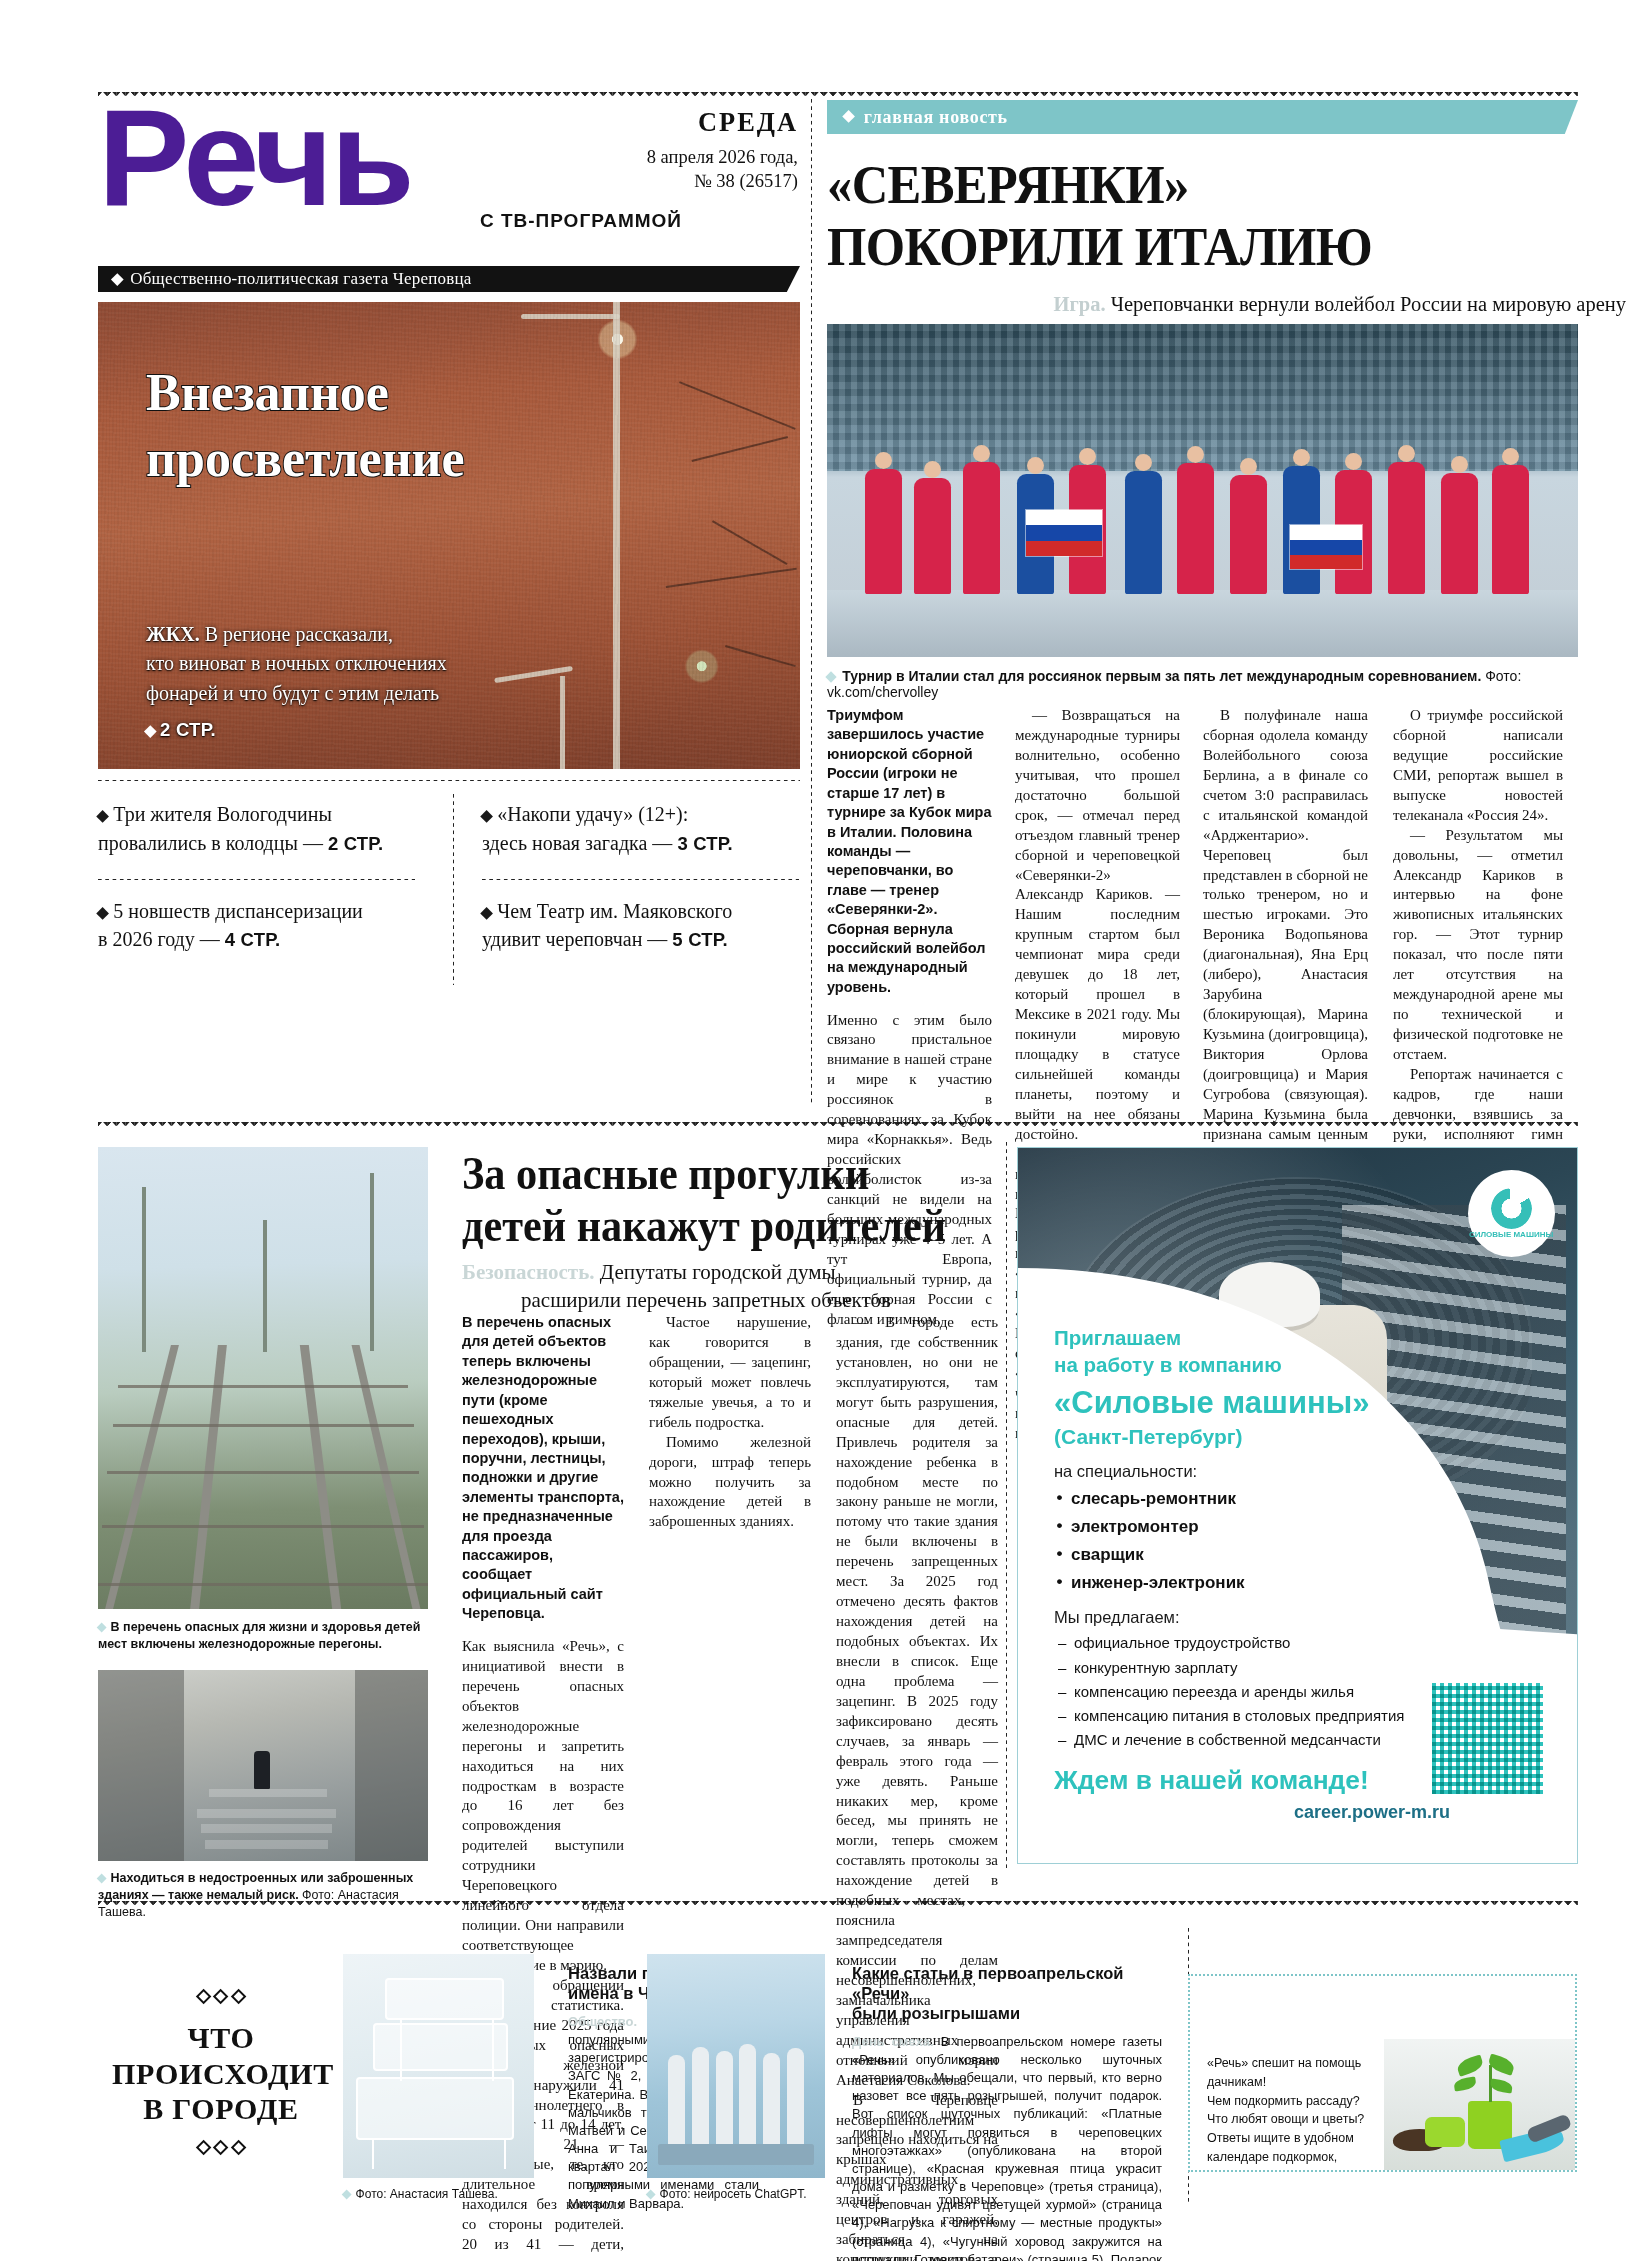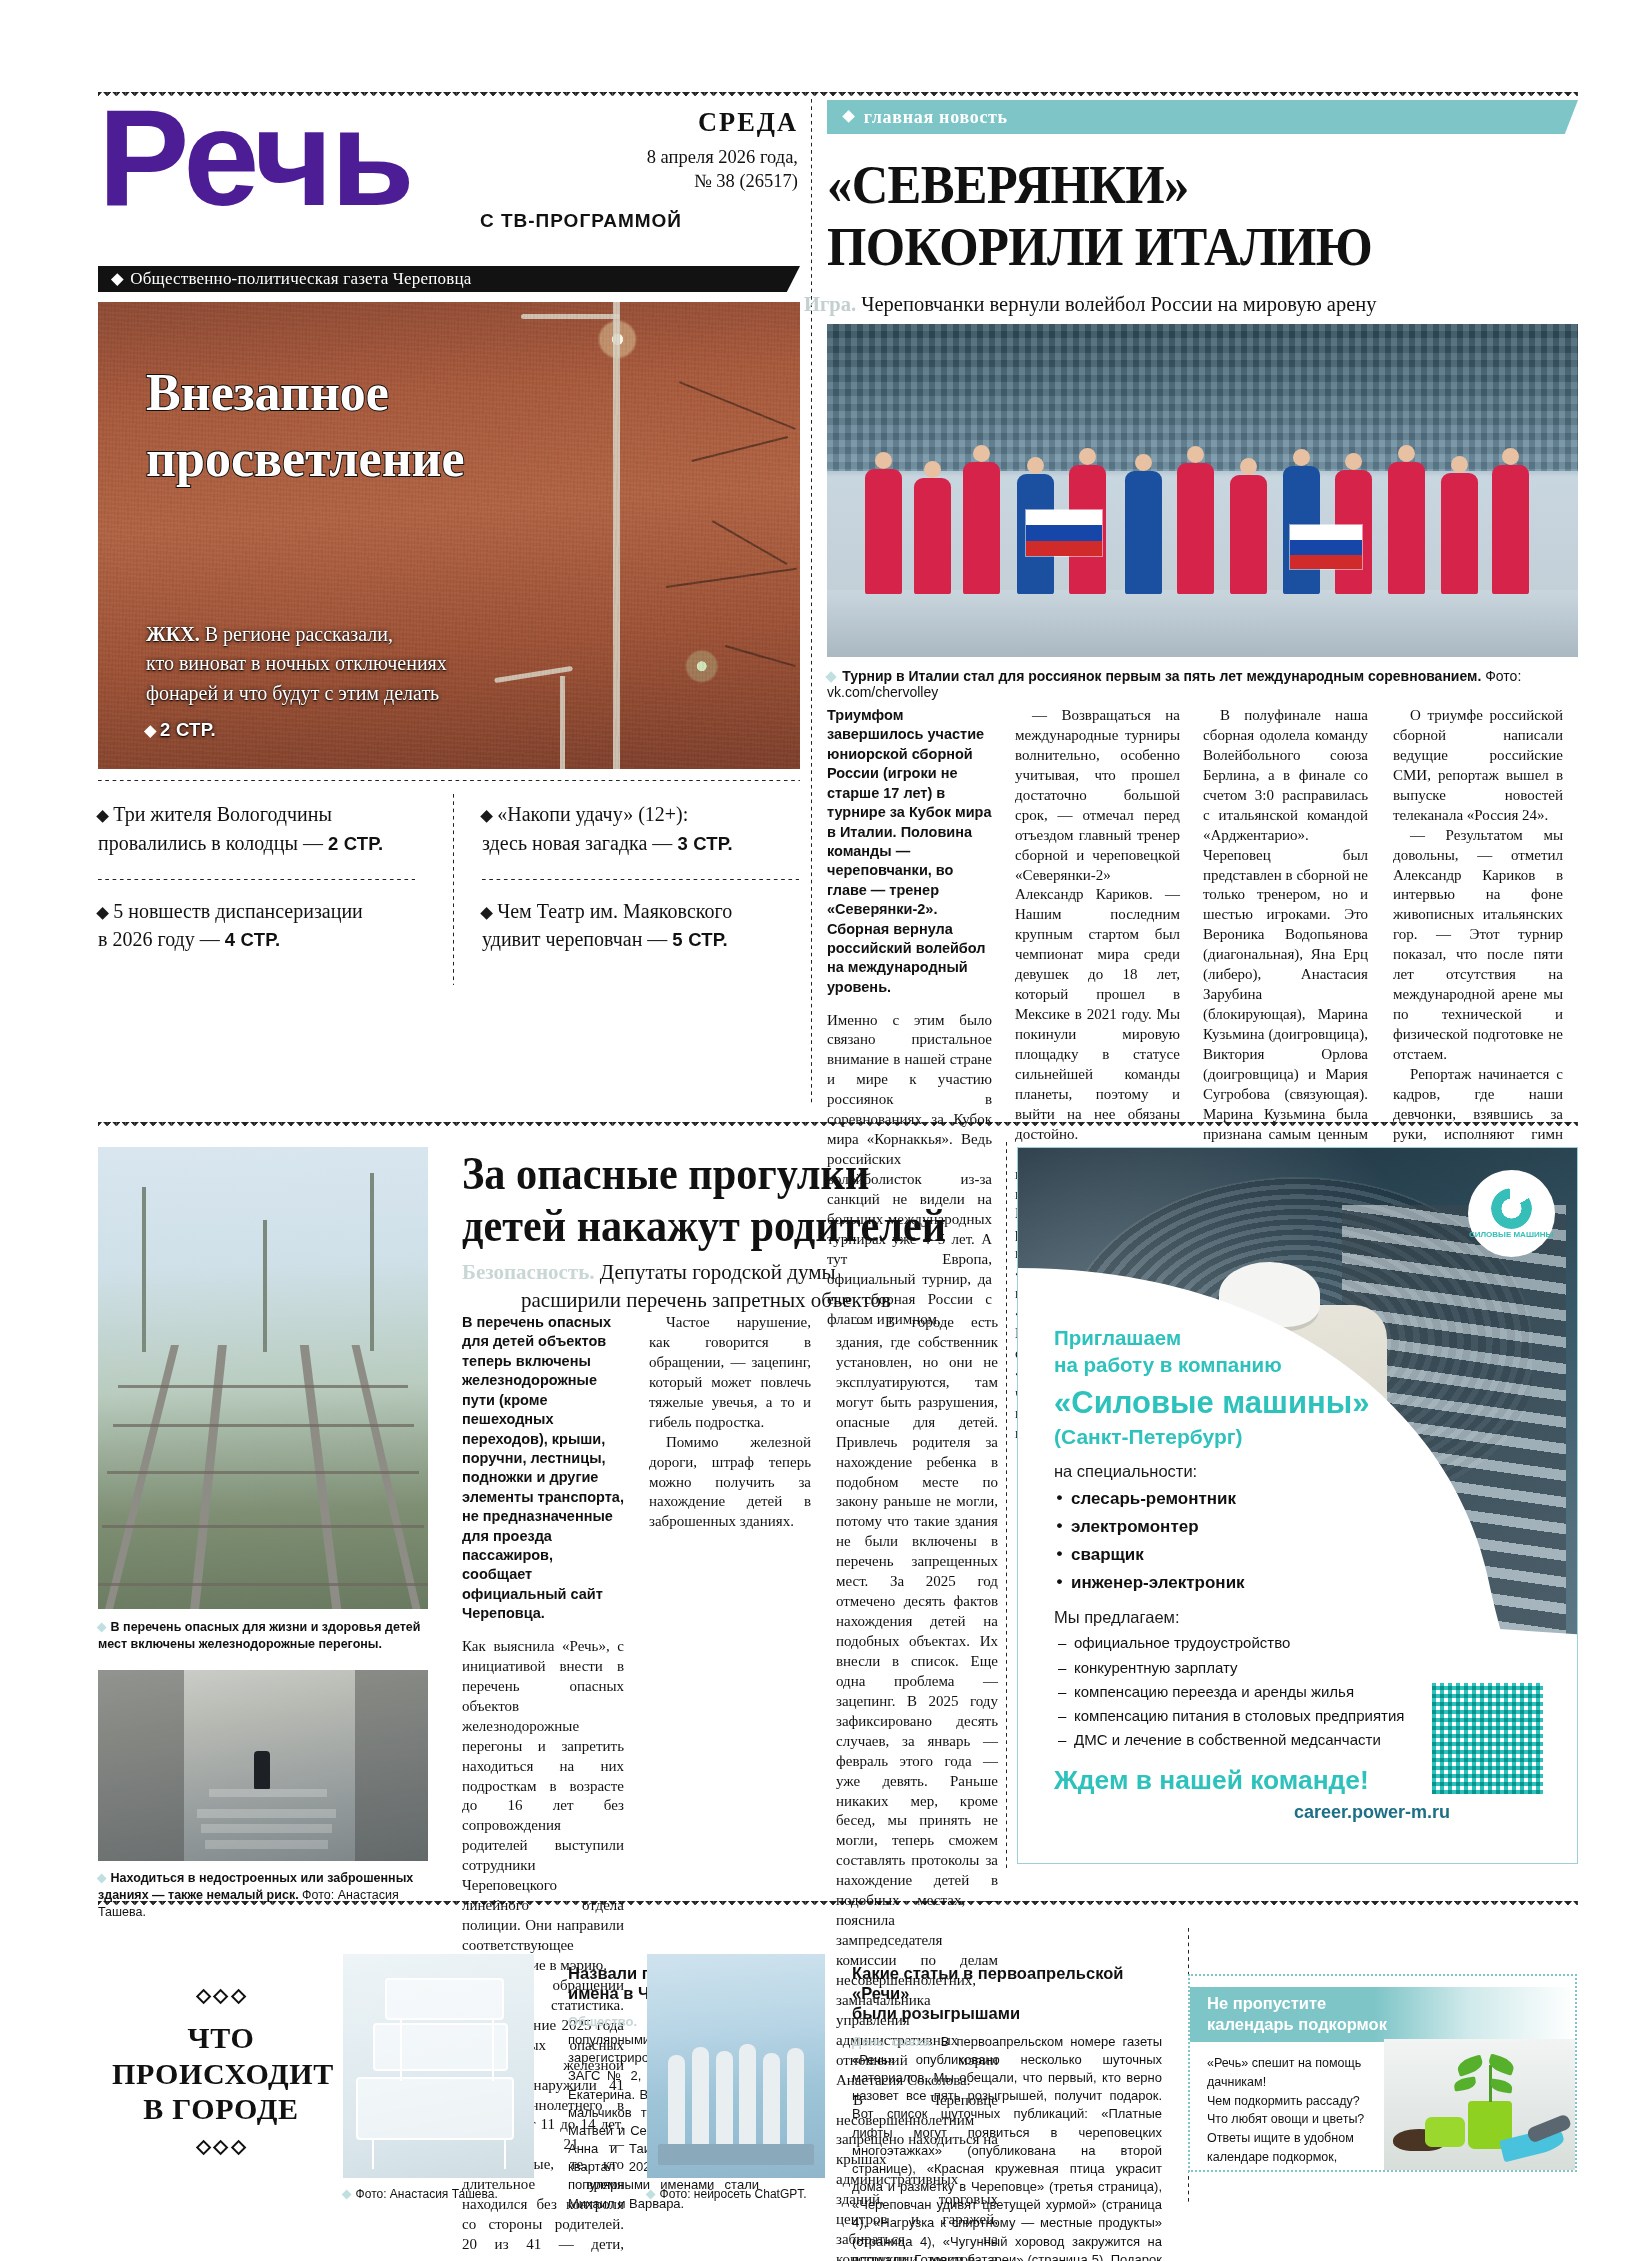--- a/index.html
+++ b/index.html
@@ -134,22 +134,22 @@
   }
   .lede-hl {
     position:absolute; left:827px; width:753px;
     font-family:"Liberation Serif", serif; font-weight:700;
     font-size:55px; line-height:1.04; letter-spacing:-0.7px; color:#111;
     transform: scaleX(.92); transform-origin: left center;
   }
   .lede-hl.l1 { top:156px; }
   .lede-hl.l2 { top:218px; }
   .lede-sub {
-    position:absolute; left:804px; top:293px; width:753px;
-    font-family:"Liberation Serif", serif; font-size:20.5px; color:#111;
+    position:absolute; left:873px; top:293px; width:753px;
+    font-family:"Liberation Serif", serif; font-size:20.5px; color:#111;text-align:right;
   }
   .lede-sub .sec { color:#c3cfd0; font-weight:700; }
 
   .volley-photo {
     position:absolute; left:827px; top:324px; width:751px; height:333px;
     background:
       linear-gradient(180deg,#2f4552 0%, #3d5c6e 18%, #53788b 34%, #c8d6df 46%, #c2ccd4 100%);
     overflow:hidden;
   }
   .vp-crowd { position:absolute; inset:0 0 56% 0;
@@ -659,26 +659,20 @@
     <div class="bh">Какие статьи в первоапрельской «Речи»</div>
     <div class="bh">были розыгрышами</div>
     <div class="bt">
       <span class="sec">День смеха.</span><span> В первоапрельском номере газеты «Речь» опубликовано несколько шуточных материалов. Мы обещали, что первый, кто верно назовет все пять розыгрышей, получит подарок. Вот список шуточных публикаций: «Платные лифты могут появиться в череповецких многоэтажках» (опубликована на второй странице), «Красная кружевная птица украсит дома и разметку в Череповце» (третья страница), «Череповчан удивят цветущей хурмой» (страница 4), «Нагрузка к спиртному — местные продукты» (страница 4), «Чугунный хоровод закружится на площади. Готовим батареи» (страница 5). Подарок получила Наталья Пичугина, которая первой ответила правильно.</span>
     </div>
   </div>
 
   <div class="vdot" style="position:absolute;left:1188px;top:1928px;height:277px;"></div>
 
   <div class="promo">
-    <div class="hd">
-      <div>
-        <div class="t">Не пропустите</div>
-        <div class="t">календарь подкормок</div>
-      </div>
-    </div>
     <div class="art">
       <div class="soil"></div>
       <div class="pot2"></div>
       <div class="pot"></div>
       <div class="stem"></div>
       <div class="leaf" style="right:92px;bottom:99px;width:26.4px;height:14.5px;transform:rotate(-18deg);"></div>
       <div class="leaf" style="right:61px;bottom:100px;width:26.4px;height:14.5px;transform:rotate(18deg) scaleX(-1);"></div>
       <div class="leaf" style="right:99px;bottom:81px;width:22.4px;height:12px;transform:rotate(-8deg);"></div>
       <div class="leaf" style="right:63px;bottom:79px;width:22.4px;height:12px;transform:rotate(8deg) scaleX(-1);"></div>
       <div class="trowel"></div>

